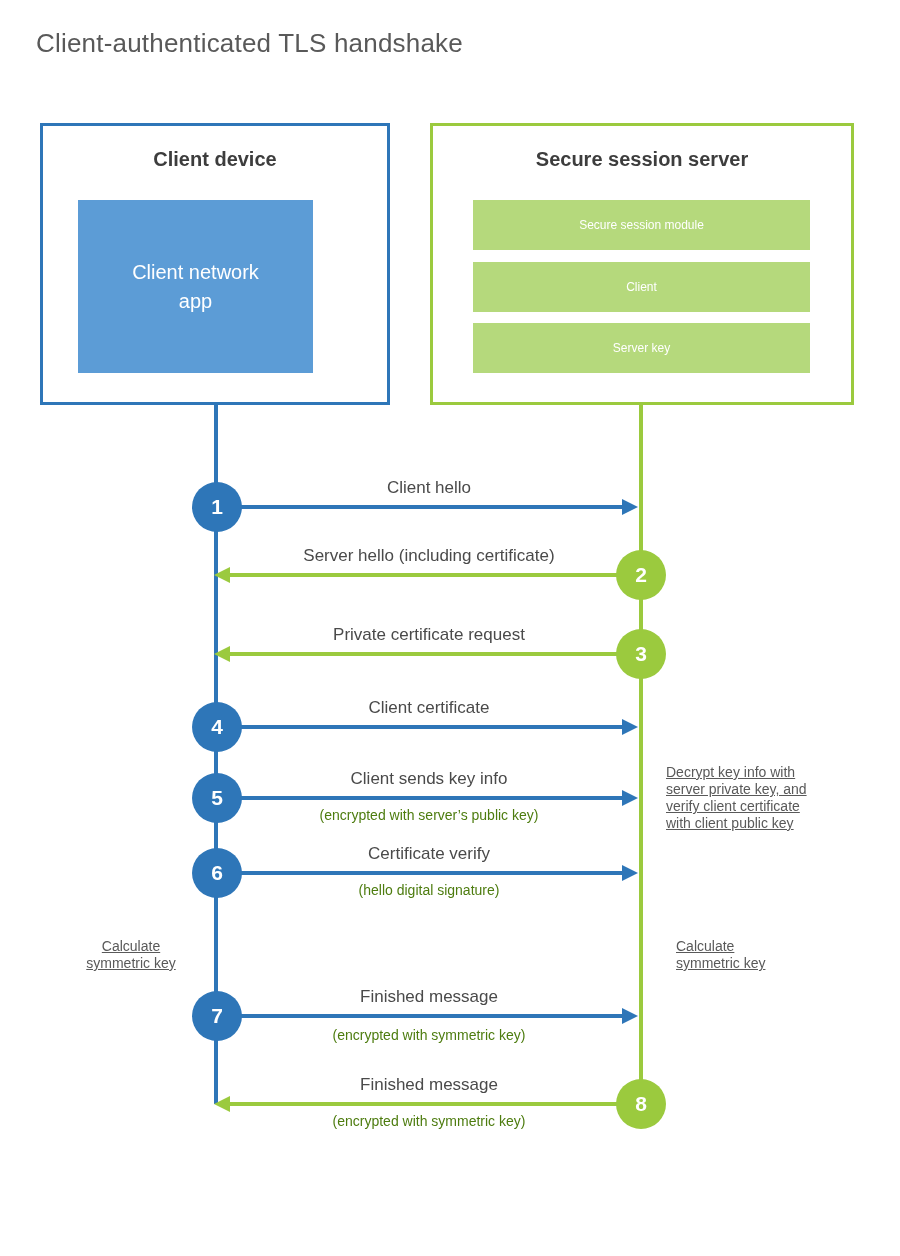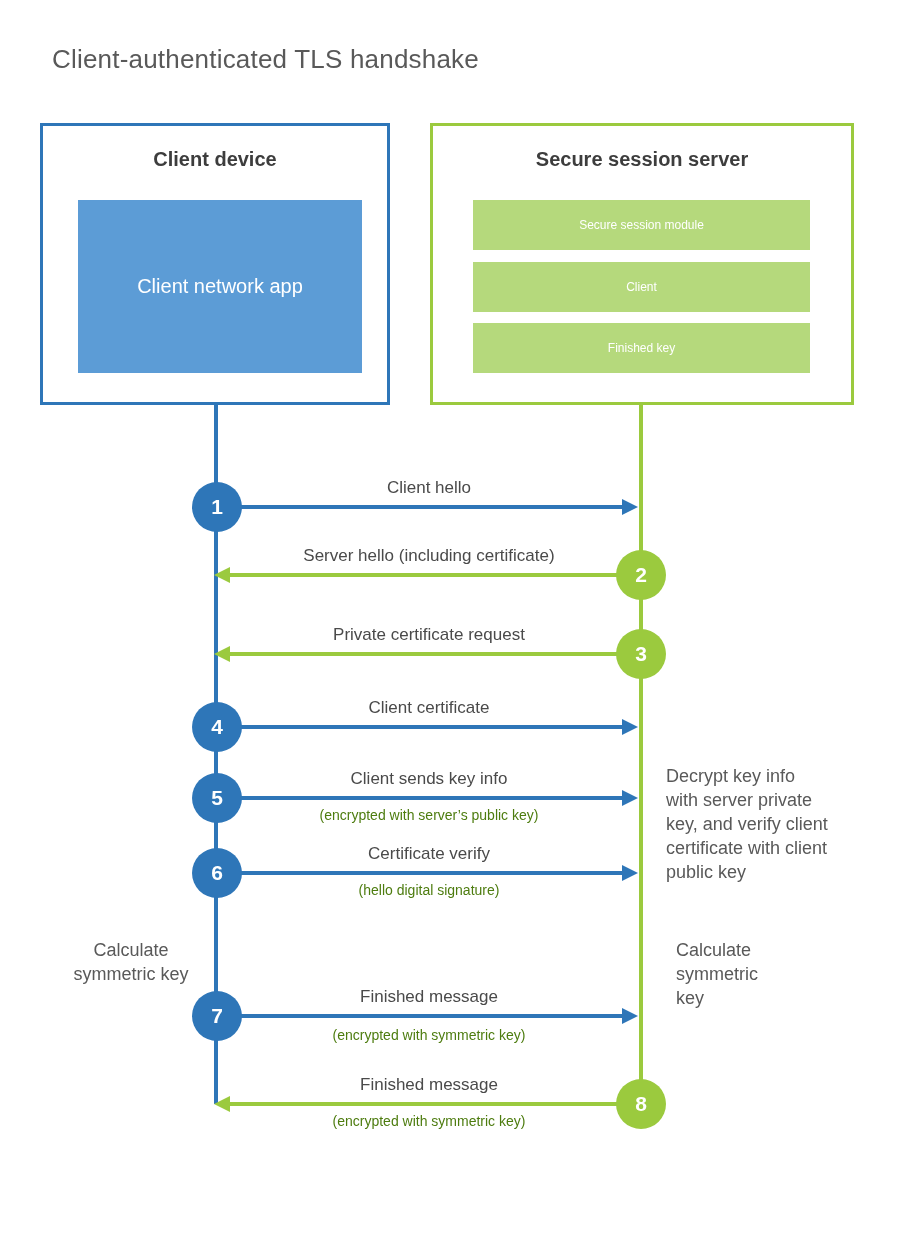--- a/index.html
+++ b/index.html
@@ -1,33 +1,33 @@
 <!DOCTYPE html>
 <html style="--blue: #2E76B8; --blue_light: #5C9CD6; --green: #9BCA3E; --green_light: #B5D97C;"><head>
 <meta charset="utf-8">
 <style>
   html,body{margin:0;padding:0;background:#ffffff;}
   .canvas{
     position:relative;width:900px;height:1256px;background:#fff;overflow:hidden;
     font-family:"Liberation Sans","DejaVu Sans",sans-serif;
   }
   .page-title{
-    position:absolute;left:36px;top:28px;margin:16px;
+    position:absolute;left:36px;top:28px;margin:0;
     font-size:26px;font-weight:400;color:#595959;letter-spacing:.2px;
   }
   
   .box{position:absolute;top:123px;height:282px;background:#fff;box-sizing:border-box;text-decoration:underline;}
   .client-box{left:40px;width:350px;border:3px solid var(--blue,#2E76B8);}
   .server-box{left:430px;width:424px;border:3px solid var(--green,#9BCA3E);}
   .box-title{
     position:absolute;left:0;top:22px;width:100%;text-align:center;
     font-size:20px;font-weight:700;color:#3d3d3d;
   }
   .client-app{
-    position:absolute;left:35px;top:74px;width:284px;height:173px;
+    position:absolute;left:35px;top:74px;width:235px;height:173px;
     background:var(--blue_light,#5C9CD6);color:#fff;font-size:20px;line-height:29px;
     display:flex;align-items:center;justify-content:center;text-align:center;
     padding:0 40px;box-sizing:border-box;
   }
   .server-bar{
     position:absolute;left:40px;width:337px;height:50px;
     background:var(--green_light,#B5D97C);color:#fff;font-size:12px;
     display:flex;align-items:center;justify-content:center;text-align:center;
   }
   
@@ -51,42 +51,42 @@
   
   .mlabel{
     position:absolute;left:217px;width:424px;text-align:center;
     font-size:17px;color:#4a4a4a;
   }
   .slabel{
     position:absolute;left:217px;width:424px;text-align:center;
     font-size:14px;color:#4d7c0f;
   }
   
-  .note{position:absolute;font-size:18px;line-height:24px;color:#595959;}
+  .note{position:absolute;font-size:14px;line-height:17px;color:#595959;text-decoration:underline;}
   .note-decrypt{left:666px;top:764px;width:162px;text-align:left;}
   .calc-left{left:72px;top:938px;width:118px;text-align:center;}
   .calc-right{left:676px;top:938px;width:110px;text-align:left;}
 </style>
 </head>
 <body>
 
 <div class="canvas">
 
   <h1 class="page-title">Client-authenticated TLS handshake</h1>
 
   <div class="box client-box">
     <div class="box-title">Client device</div>
     <div class="client-app">Client network app</div>
   </div>
 
   <div class="box server-box">
     <div class="box-title">Secure session server</div>
     <div class="server-bar" style="top:74px">Secure session module</div>
     <div class="server-bar" style="top:136px">Client</div>
-    <div class="server-bar" style="top:197px">Finished key</div>
+    <div class="server-bar" style="top:197px">Server key</div>
   </div>
 
   <div class="vline blue"></div>
   <div class="vline green"></div>
 
   <div class="hline blue" style="top:505px"></div>
   <div class="ahead right" style="top:499px"></div>
   <div class="circle blue" style="top:482px">1</div>
   <div class="mlabel" style="top:478px">Client hello</div>
 

